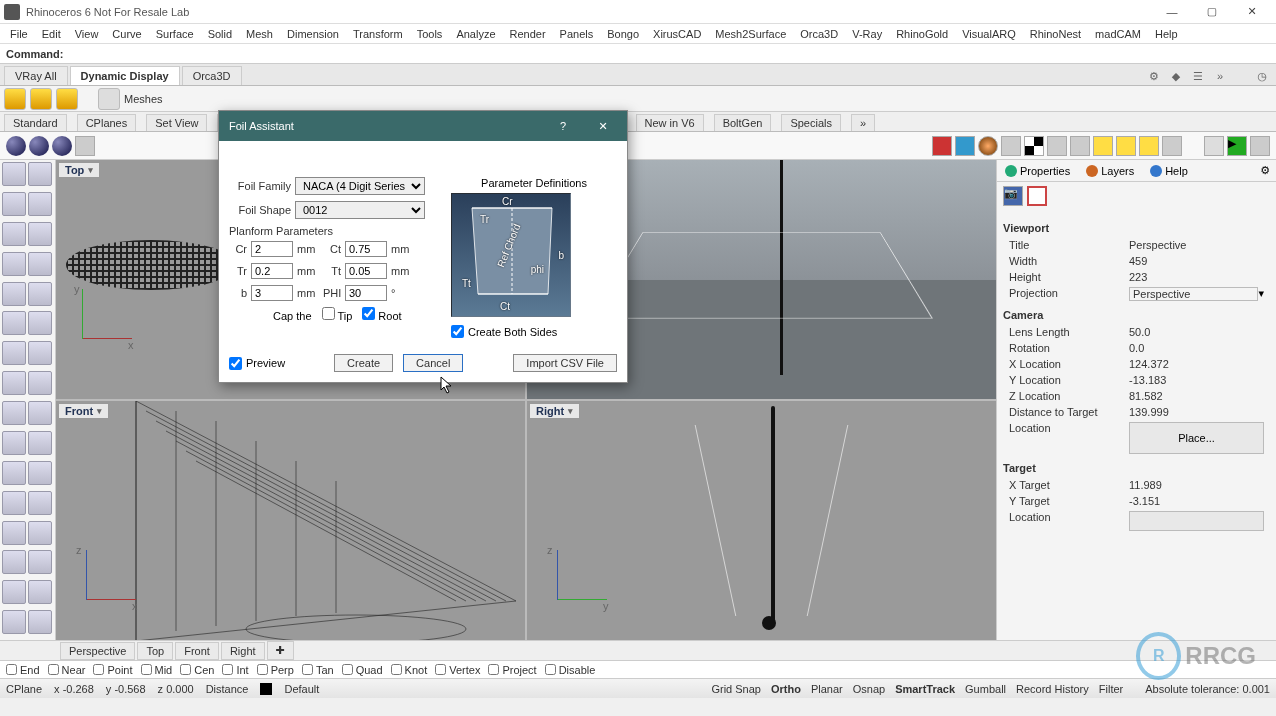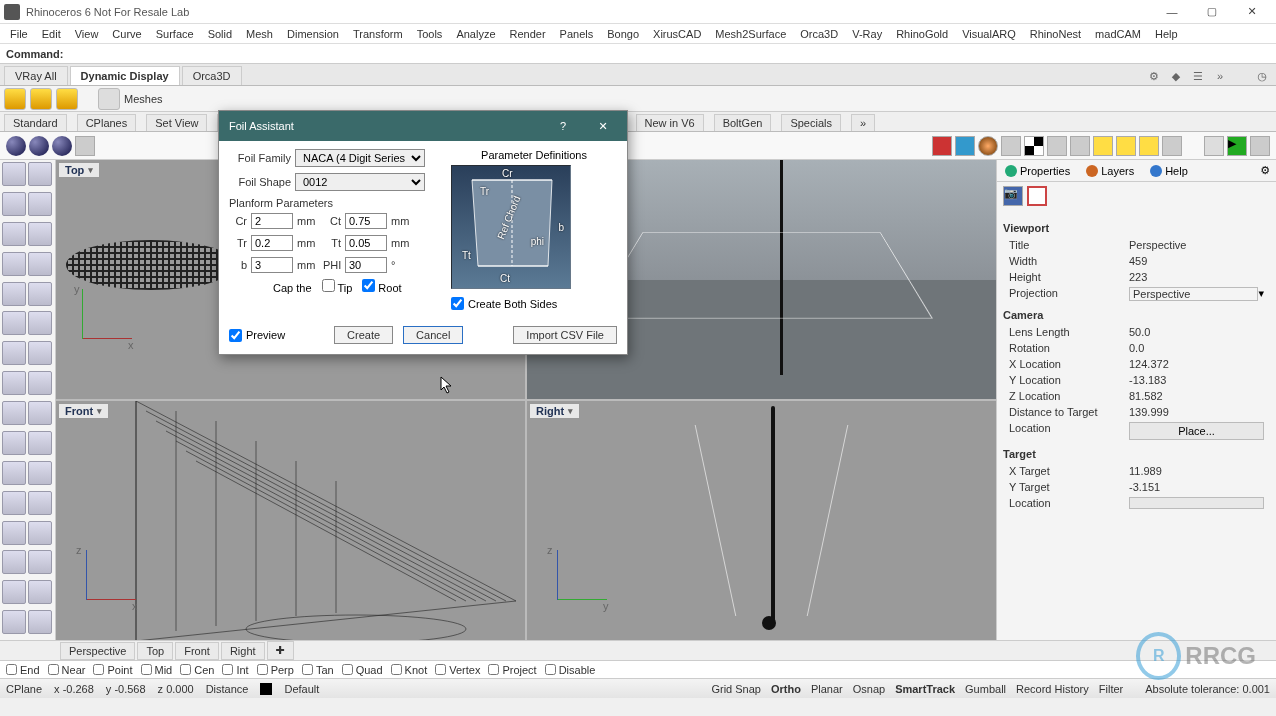--- a/index.html
+++ b/index.html
@@ -57,21 +57,21 @@
 
 .props-panel { width: 280px; background: #f4f4f4; border-left: 1px solid #ccc; display: flex; flex-direction: column; }
 .props-tabs { height: 22px; display: flex; align-items: center; border-bottom: 1px solid #ccc; }
 .props-tabs .pt { padding: 3px 8px; display: flex; align-items: center; gap: 3px; }
 .props-tabs .pt-icon { width: 12px; height: 12px; border-radius: 50%; }
 .props-body { flex:1; padding: 6px; overflow: auto; }
 .props-body .section-h { font-weight: bold; margin-top: 6px; margin-bottom: 3px; color: #333; }
 .prop-row { display: flex; padding: 2px 6px; }
 .prop-row .key { width: 120px; color: #333; }
 .prop-row .val { flex: 1; color: #333; }
-.prop-row .btn-val { flex:1; background:#e8e8e8; border:1px solid #bbb; text-align:center; padding:2px; }
+.prop-row .btn-val { flex:1; background:#e8e8e8; border:1px solid #bbb; text-align:center; padding:9px; }
 
 
 .view-tabs { height: 20px; background: #efefef; border-top: 1px solid #ccc; display: flex; align-items: center; padding: 0 60px; gap: 2px; }
 .view-tabs .vt { padding: 2px 8px; background: #eaeaea; border: 1px solid #ccc; color: #333; }
 
 
 .snap-row { height: 18px; background: #fff; border-top: 1px solid #ccc; display: flex; align-items: center; padding: 0 6px; gap: 8px; }
 .snap-row label { display: flex; align-items: center; gap: 3px; color: #333; }
 .snap-row input[type=checkbox]{ width:11px; height:11px; }
 
@@ -82,21 +82,21 @@
 .statusbar .toggle { font-weight: bold; }
 
 
 .dialog { position: absolute; left: 218px; top: 110px; width: 410px; background: #fff; border: 1px solid #888; box-shadow: 2px 4px 12px rgba(0,0,0,0.4); }
 .dialog .dlg-title { height: 30px; background: #3a6a6a; color: #fff; display: flex; align-items: center; padding: 0 10px; font-size: 12px; }
 .dialog .dlg-title .dlg-btns { margin-left: auto; display: flex; gap: 12px; }
 .dialog .dlg-btns span { cursor: pointer; color: #fff; width: 28px; text-align: center; }
 .dlg-tabs { display: flex; border-bottom: 1px solid #ccc; padding-top: 4px; }
 .dlg-tabs .dt { padding: 4px 8px; background: #f4f4f4; border: 1px solid #ccc; border-bottom: none; margin-right: 1px; color: #247; }
 .dlg-tabs .dt.active { background: #fff; color: #000; }
-.dlg-body { padding: 8px 10px; display: flex; gap: 10px; }
+.dlg-body { padding: 8px 10px; display: flex; gap: 10px; margin-top: 28px; }
 .dlg-left { width: 212px; }
 .dlg-right { flex: 1; }
 .form-row { display: flex; align-items: center; margin-bottom: 6px; gap: 4px; }
 .form-row .lbl { width: 62px; text-align: right; color: #333; }
 .form-row .lbl2 { width: 18px; text-align: right; color: #333; }
 .form-row select, .form-row input[type=text] { border: 1px solid #888; padding: 1px 3px; font-size: 11px; }
 .form-row select { width: 130px; }
 .form-row .num { width: 42px; text-align: left; }
 .form-row .unit { width: 22px; color:#333; }
 .group-h { color:#333; margin: 2px 0 4px; }

